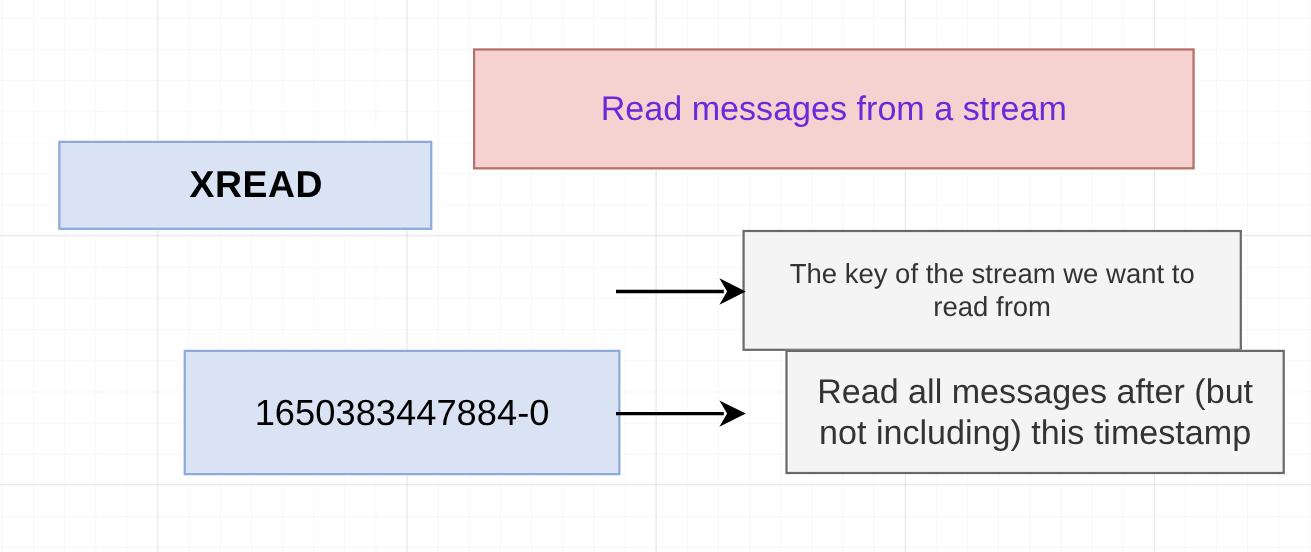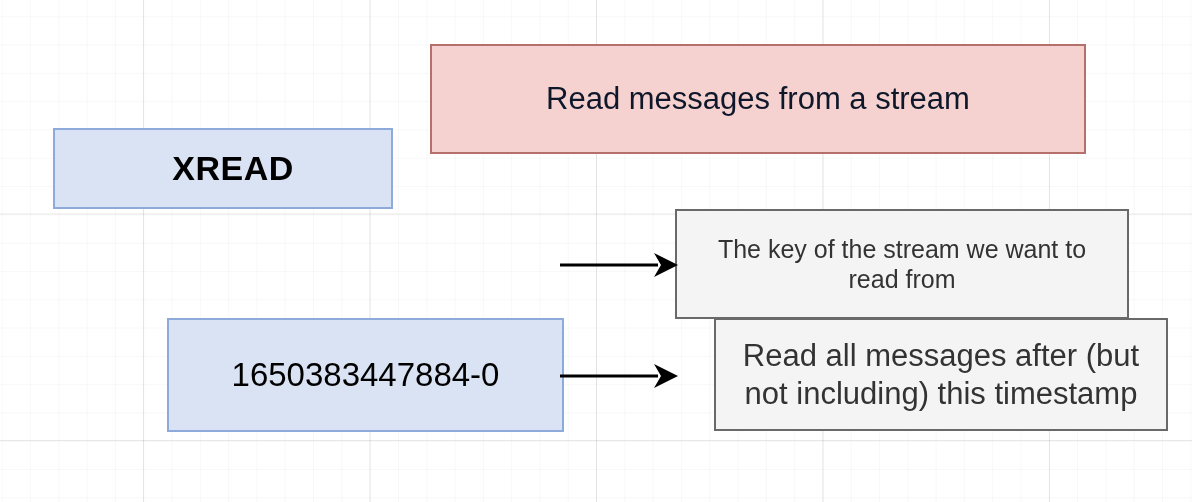--- a/index.html
+++ b/index.html
@@ -42,21 +42,21 @@
     color: #000000;
   }
 
   .node-blue {
     background: #dae3f3;
     border: 2px solid #8eaadb;
   }
   .node-red {
     background: #f5d2cf;
     border: 2px solid #b4706a;
-    color: #0f172a;
+    color: #6d28d9;
   }
   .node-gray {
     background: #f4f4f4;
     border: 2px solid #696969;
     color: #333333;
   }
 
   #node-xread {
     left: 53px;  top: 128px;  width: 340px; height: 81px;
     font-size: 34px; font-weight: bold; letter-spacing: 0.5px;

